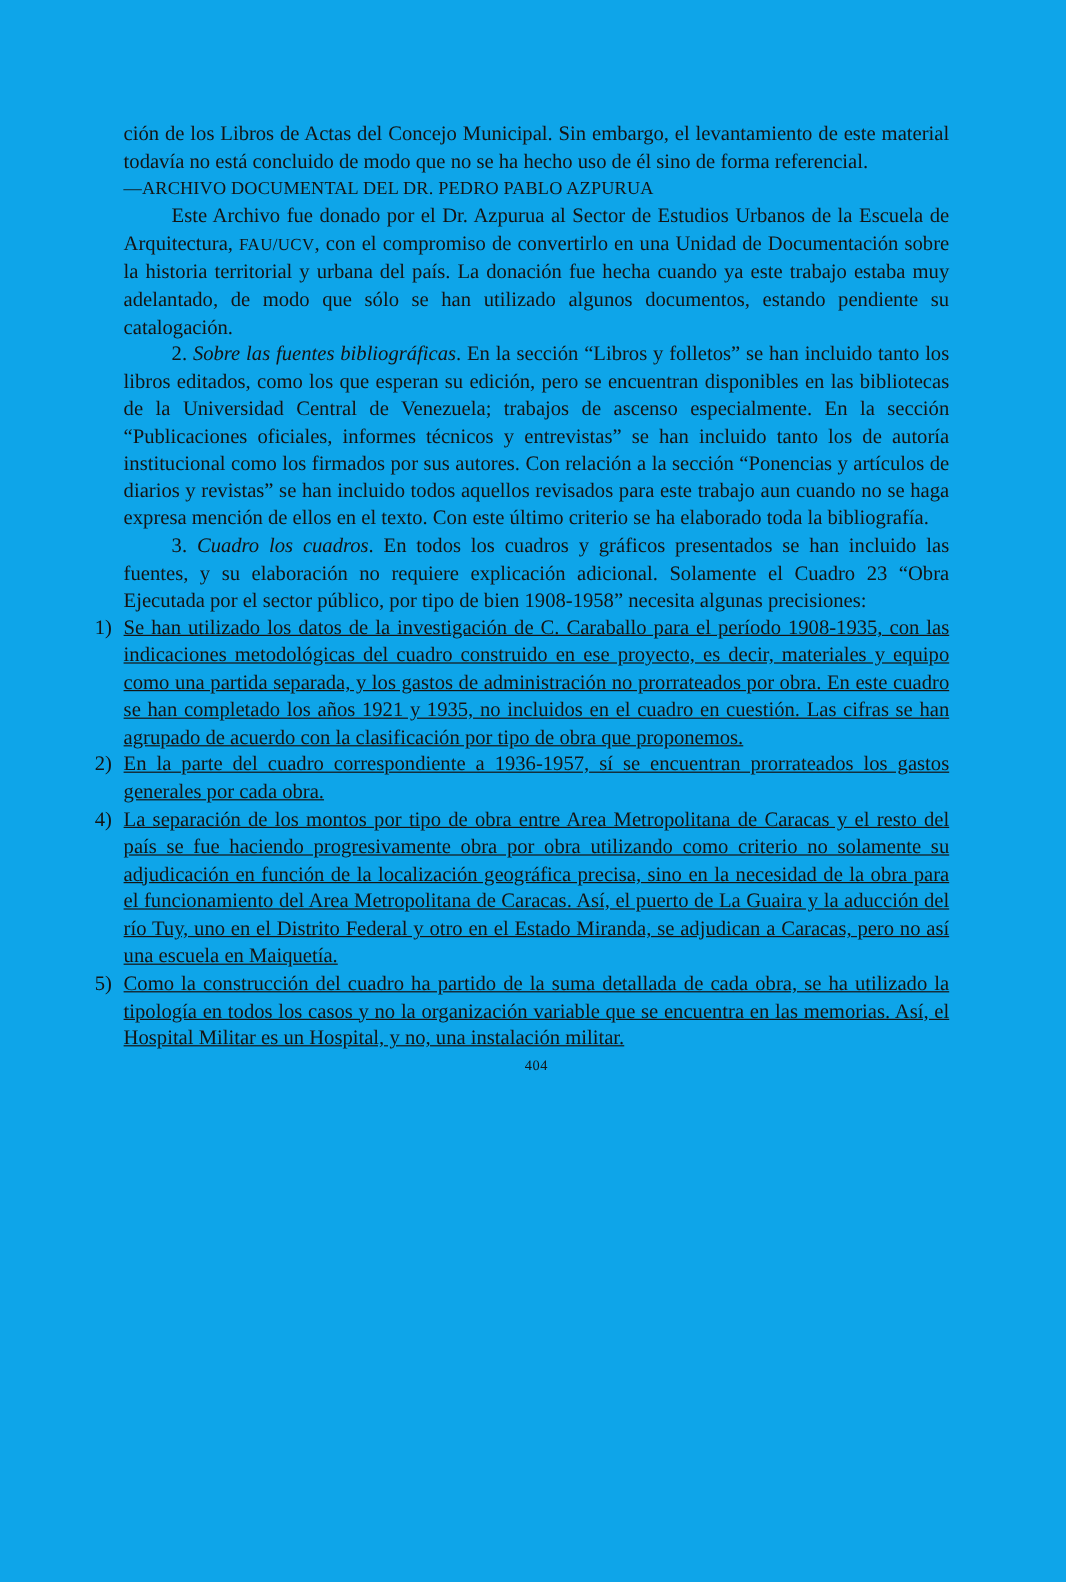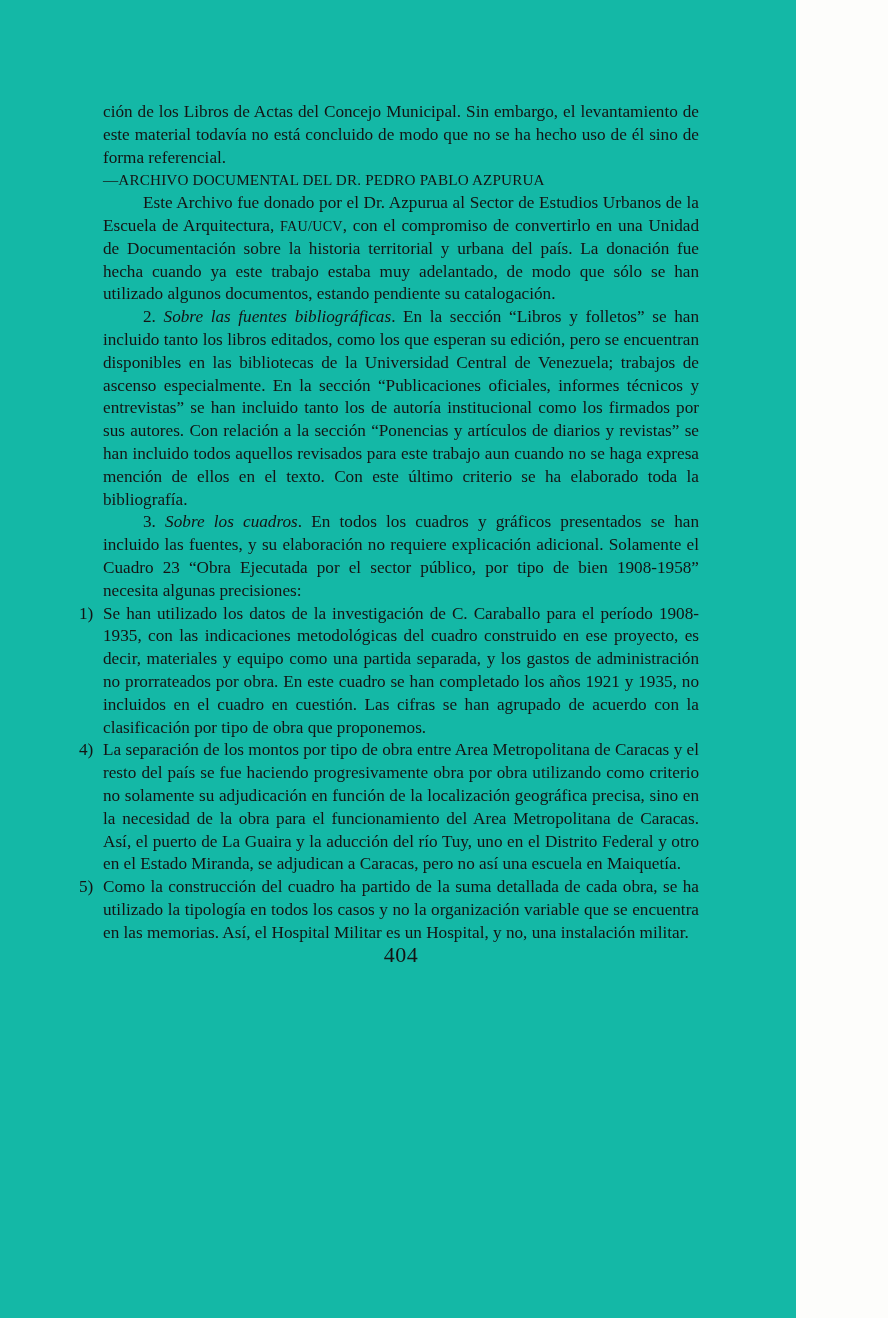--- a/index.html
+++ b/index.html
@@ -3,23 +3,23 @@
 <meta charset="utf-8">
 <style>
   html, body {
     margin: 0;
     padding: 0;
     background: #fdfdfb;
   }
   .scan-page {
     position: relative;
     box-sizing: border-box;
-    width: 796px;
+    width: 888px;
     height: 1318px;
-    background: #14b8a6;
+    background: #0ea5e9;
     padding: 101px 97px 0 103px;
     font-family: "Liberation Serif", "DejaVu Serif", serif;
     font-size: 17.2px;
     line-height: 22.8px;
     color: #141414;
     overflow: hidden;
   }
   .scan-page p {
     margin: 0;
     text-align: justify;
@@ -40,50 +40,52 @@
   .acronym {
     font-size: 0.82em;
     letter-spacing: 0.3px;
   }
   .italic-lead {
     font-style: italic;
   }
   .list-item {
     margin: 8px 0 0 64px;
     text-indent: -24px;
+    text-decoration: underline;
   }
   .list-marker {
     display: inline-block;
     width: 24px;
     text-indent: 0;
   }
   .page-number {
     margin-top: 52px;
     text-align: center !important;
-    font-size: 22px;
+    font-size: 12px;
     letter-spacing: 0.5px;
   }
 </style>
 </head>
 <body>
 
 <div class="scan-page">
 
   <p>ción de los Libros de Actas del Concejo Municipal. Sin embargo, el levantamiento de este material todavía no está concluido de modo que no se ha hecho uso de él sino de forma referencial.</p>
 
   <p class="section-heading">—ARCHIVO DOCUMENTAL DEL DR. PEDRO PABLO AZPURUA</p>
 
   <p class="para-indent"><span>Este Archivo fue donado por el Dr. Azpurua al Sector de Estudios Urbanos de la Escuela de Arquitectura, </span><span class="acronym">FAU/UCV</span><span>, con el compromiso de convertirlo en una Unidad de Documentación sobre la historia territorial y urbana del país. La donación fue hecha cuando ya este trabajo estaba muy adelantado, de modo que sólo se han utilizado algunos documentos, estando pendiente su catalogación.</span></p>
 
   <p class="para-indent"><span>2. </span><span class="italic-lead">Sobre las fuentes bibliográficas</span><span>. En la sección “Libros y folletos” se han incluido tanto los libros editados, como los que esperan su edición, pero se encuentran disponibles en las bibliotecas de la Universidad Central de Venezuela; trabajos de ascenso especialmente. En la sección “Publicaciones oficiales, informes técnicos y entrevistas” se han incluido tanto los de autoría institucional como los firmados por sus autores. Con relación a la sección “Ponencias y artículos de diarios y revistas” se han incluido todos aquellos revisados para este trabajo aun cuando no se haga expresa mención de ellos en el texto. Con este último criterio se ha elaborado toda la bibliografía.</span></p>
 
-  <p class="para-indent"><span>3. </span><span class="italic-lead">Sobre los cuadros</span><span>. En todos los cuadros y gráficos presentados se han incluido las fuentes, y su elaboración no requiere explicación adicional. Solamente el Cuadro 23 “Obra Ejecutada por el sector público, por tipo de bien 1908-1958” necesita algunas precisiones:</span></p>
+  <p class="para-indent"><span>3. </span><span class="italic-lead">Cuadro los cuadros</span><span>. En todos los cuadros y gráficos presentados se han incluido las fuentes, y su elaboración no requiere explicación adicional. Solamente el Cuadro 23 “Obra Ejecutada por el sector público, por tipo de bien 1908-1958” necesita algunas precisiones:</span></p>
 
   <p class="list-item"><span class="list-marker">1)</span><span>Se han utilizado los datos de la investigación de C. Caraballo para el período 1908-1935, con las indicaciones metodológicas del cuadro construido en ese proyecto, es decir, materiales y equipo como una partida separada, y los gastos de administración no prorrateados por obra. En este cuadro se han completado los años 1921 y 1935, no incluidos en el cuadro en cuestión. Las cifras se han agrupado de acuerdo con la clasificación por tipo de obra que proponemos.</span></p>
 
+  <p class="list-item"><span class="list-marker">2)</span><span>En la parte del cuadro correspondiente a 1936-1957, sí se encuentran prorrateados los gastos generales por cada obra.</span></p>
 
 
   <p class="list-item"><span class="list-marker">4)</span><span>La separación de los montos por tipo de obra entre Area Metropolitana de Caracas y el resto del país se fue haciendo progresivamente obra por obra utilizando como criterio no solamente su adjudicación en función de la localización geográfica precisa, sino en la necesidad de la obra para el funcionamiento del Area Metropolitana de Caracas. Así, el puerto de La Guaira y la aducción del río Tuy, uno en el Distrito Federal y otro en el Estado Miranda, se adjudican a Caracas, pero no así una escuela en Maiquetía.</span></p>
 
   <p class="list-item"><span class="list-marker">5)</span><span>Como la construcción del cuadro ha partido de la suma detallada de cada obra, se ha utilizado la tipología en todos los casos y no la organización variable que se encuentra en las memorias. Así, el Hospital Militar es un Hospital, y no, una instalación militar.</span></p>
 
   <p class="page-number">404</p>
 
 </div>
 

